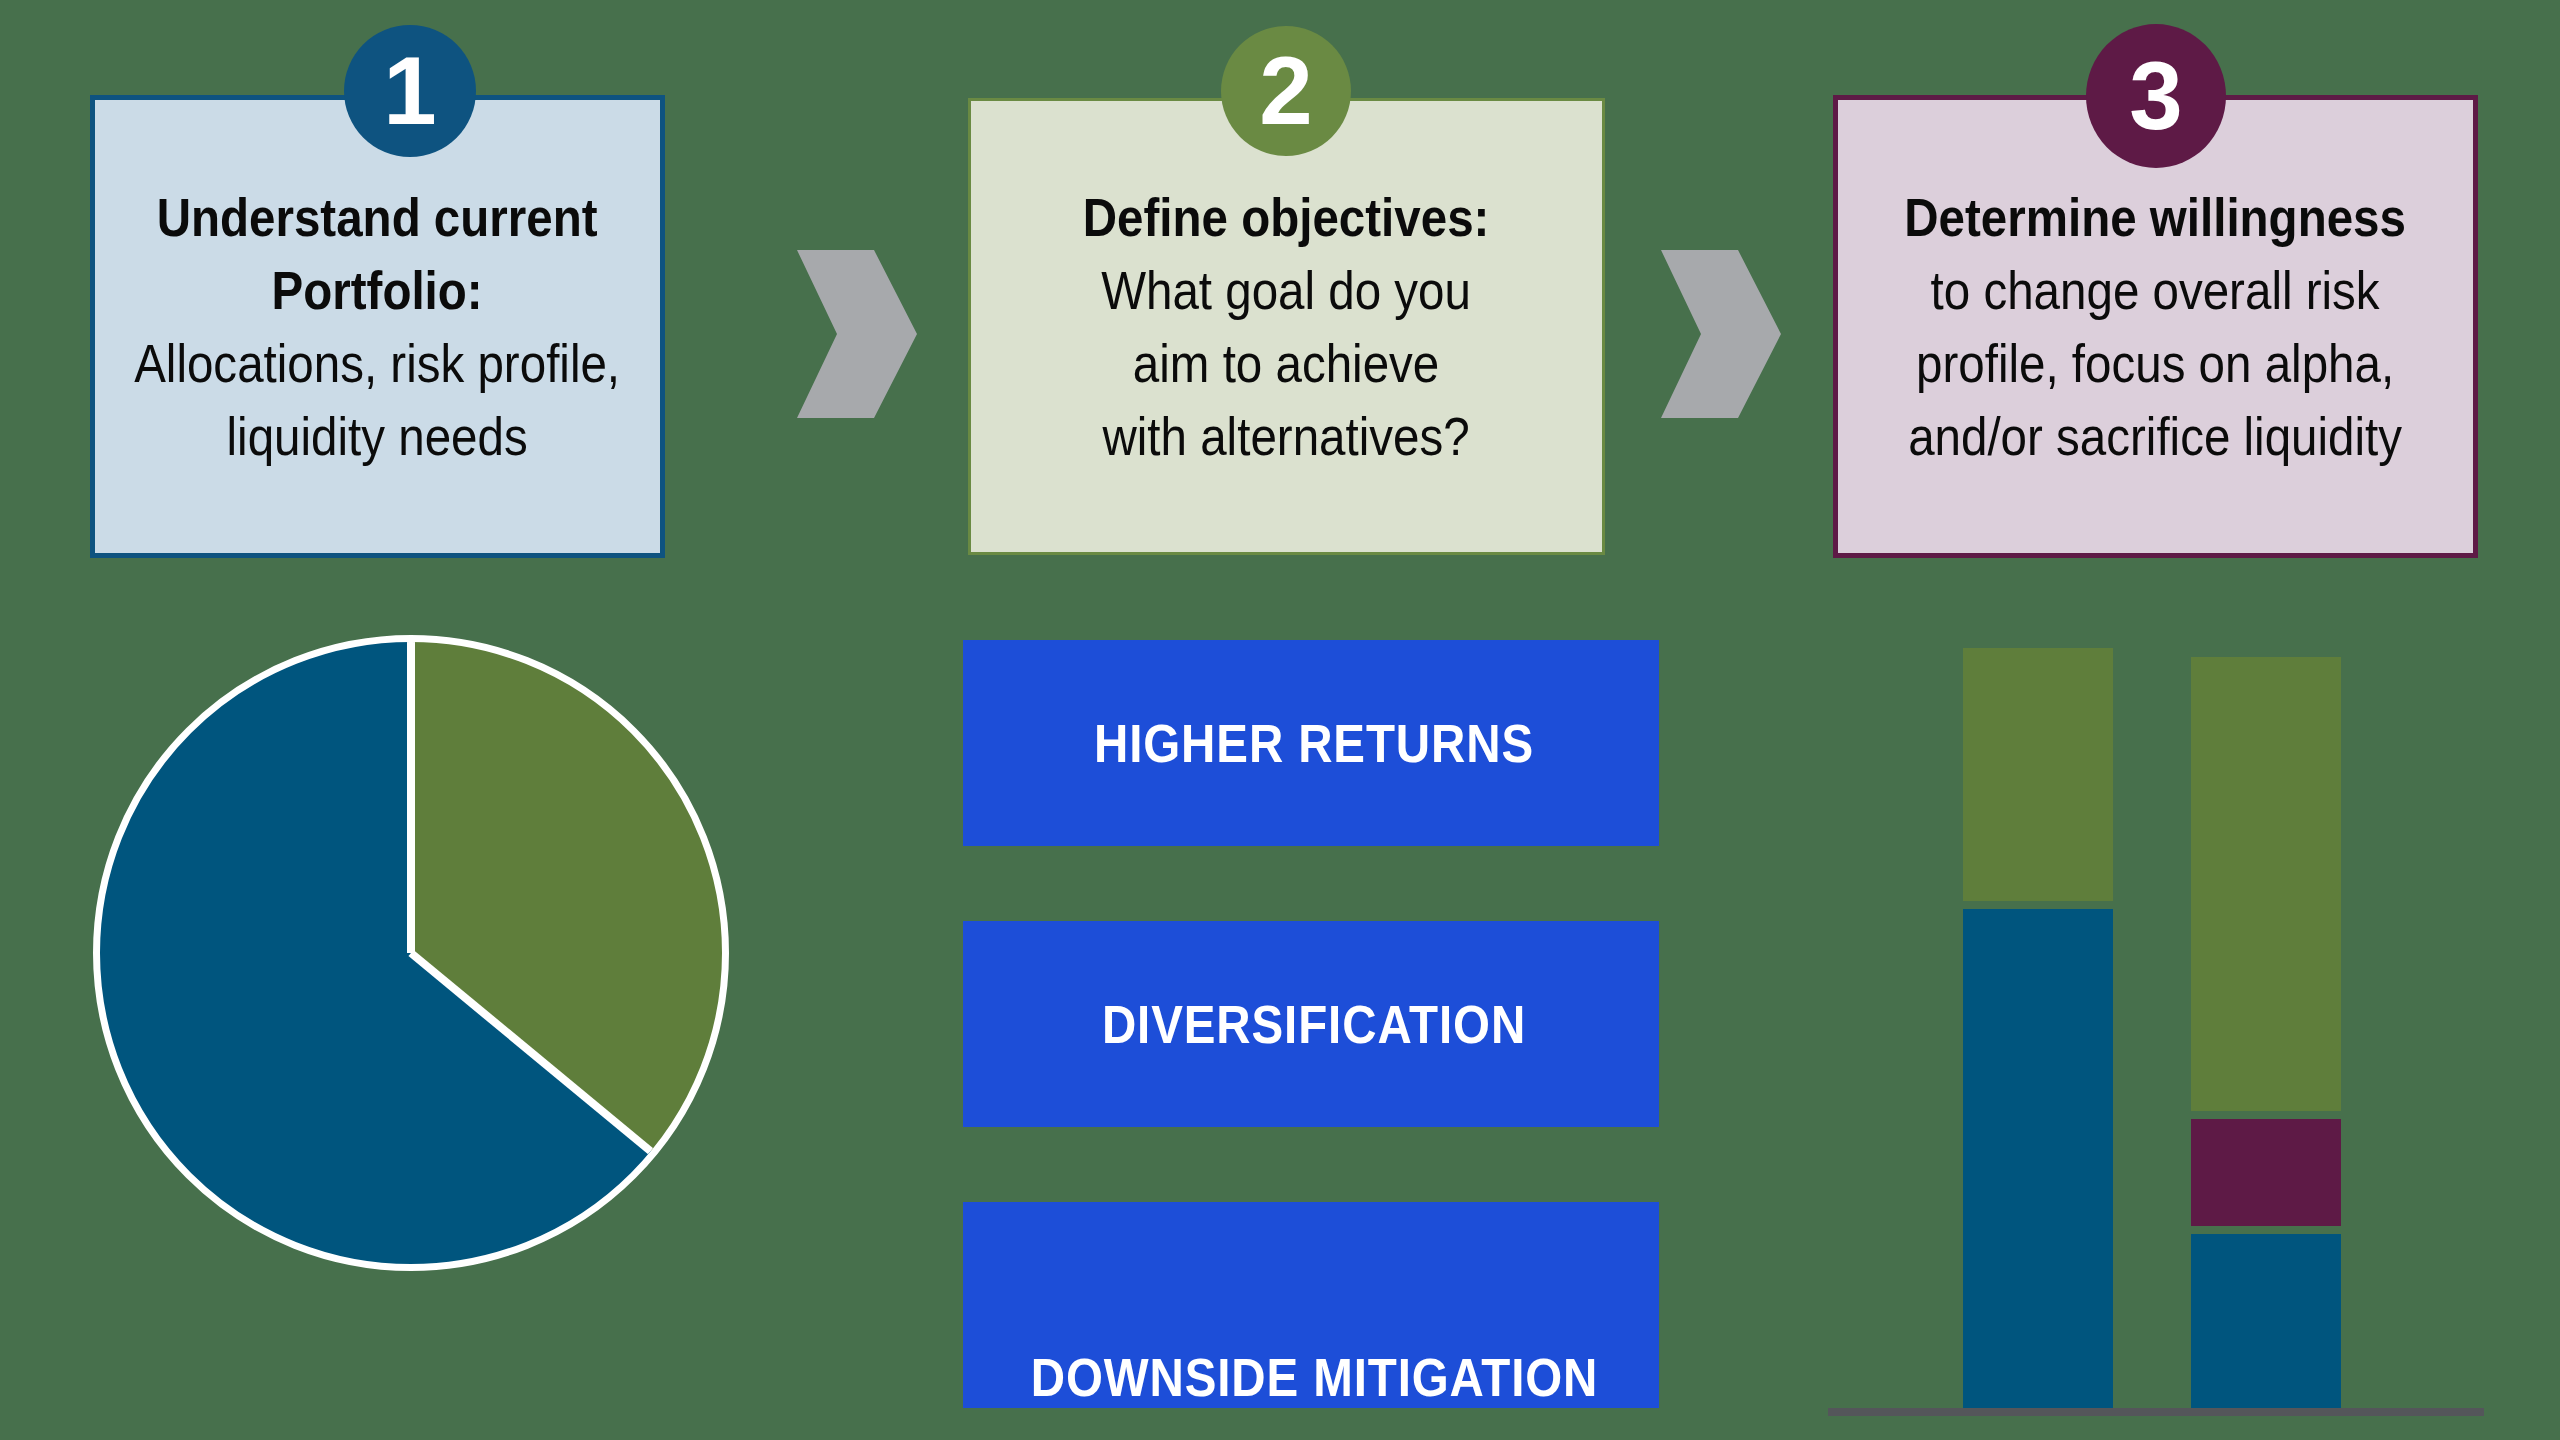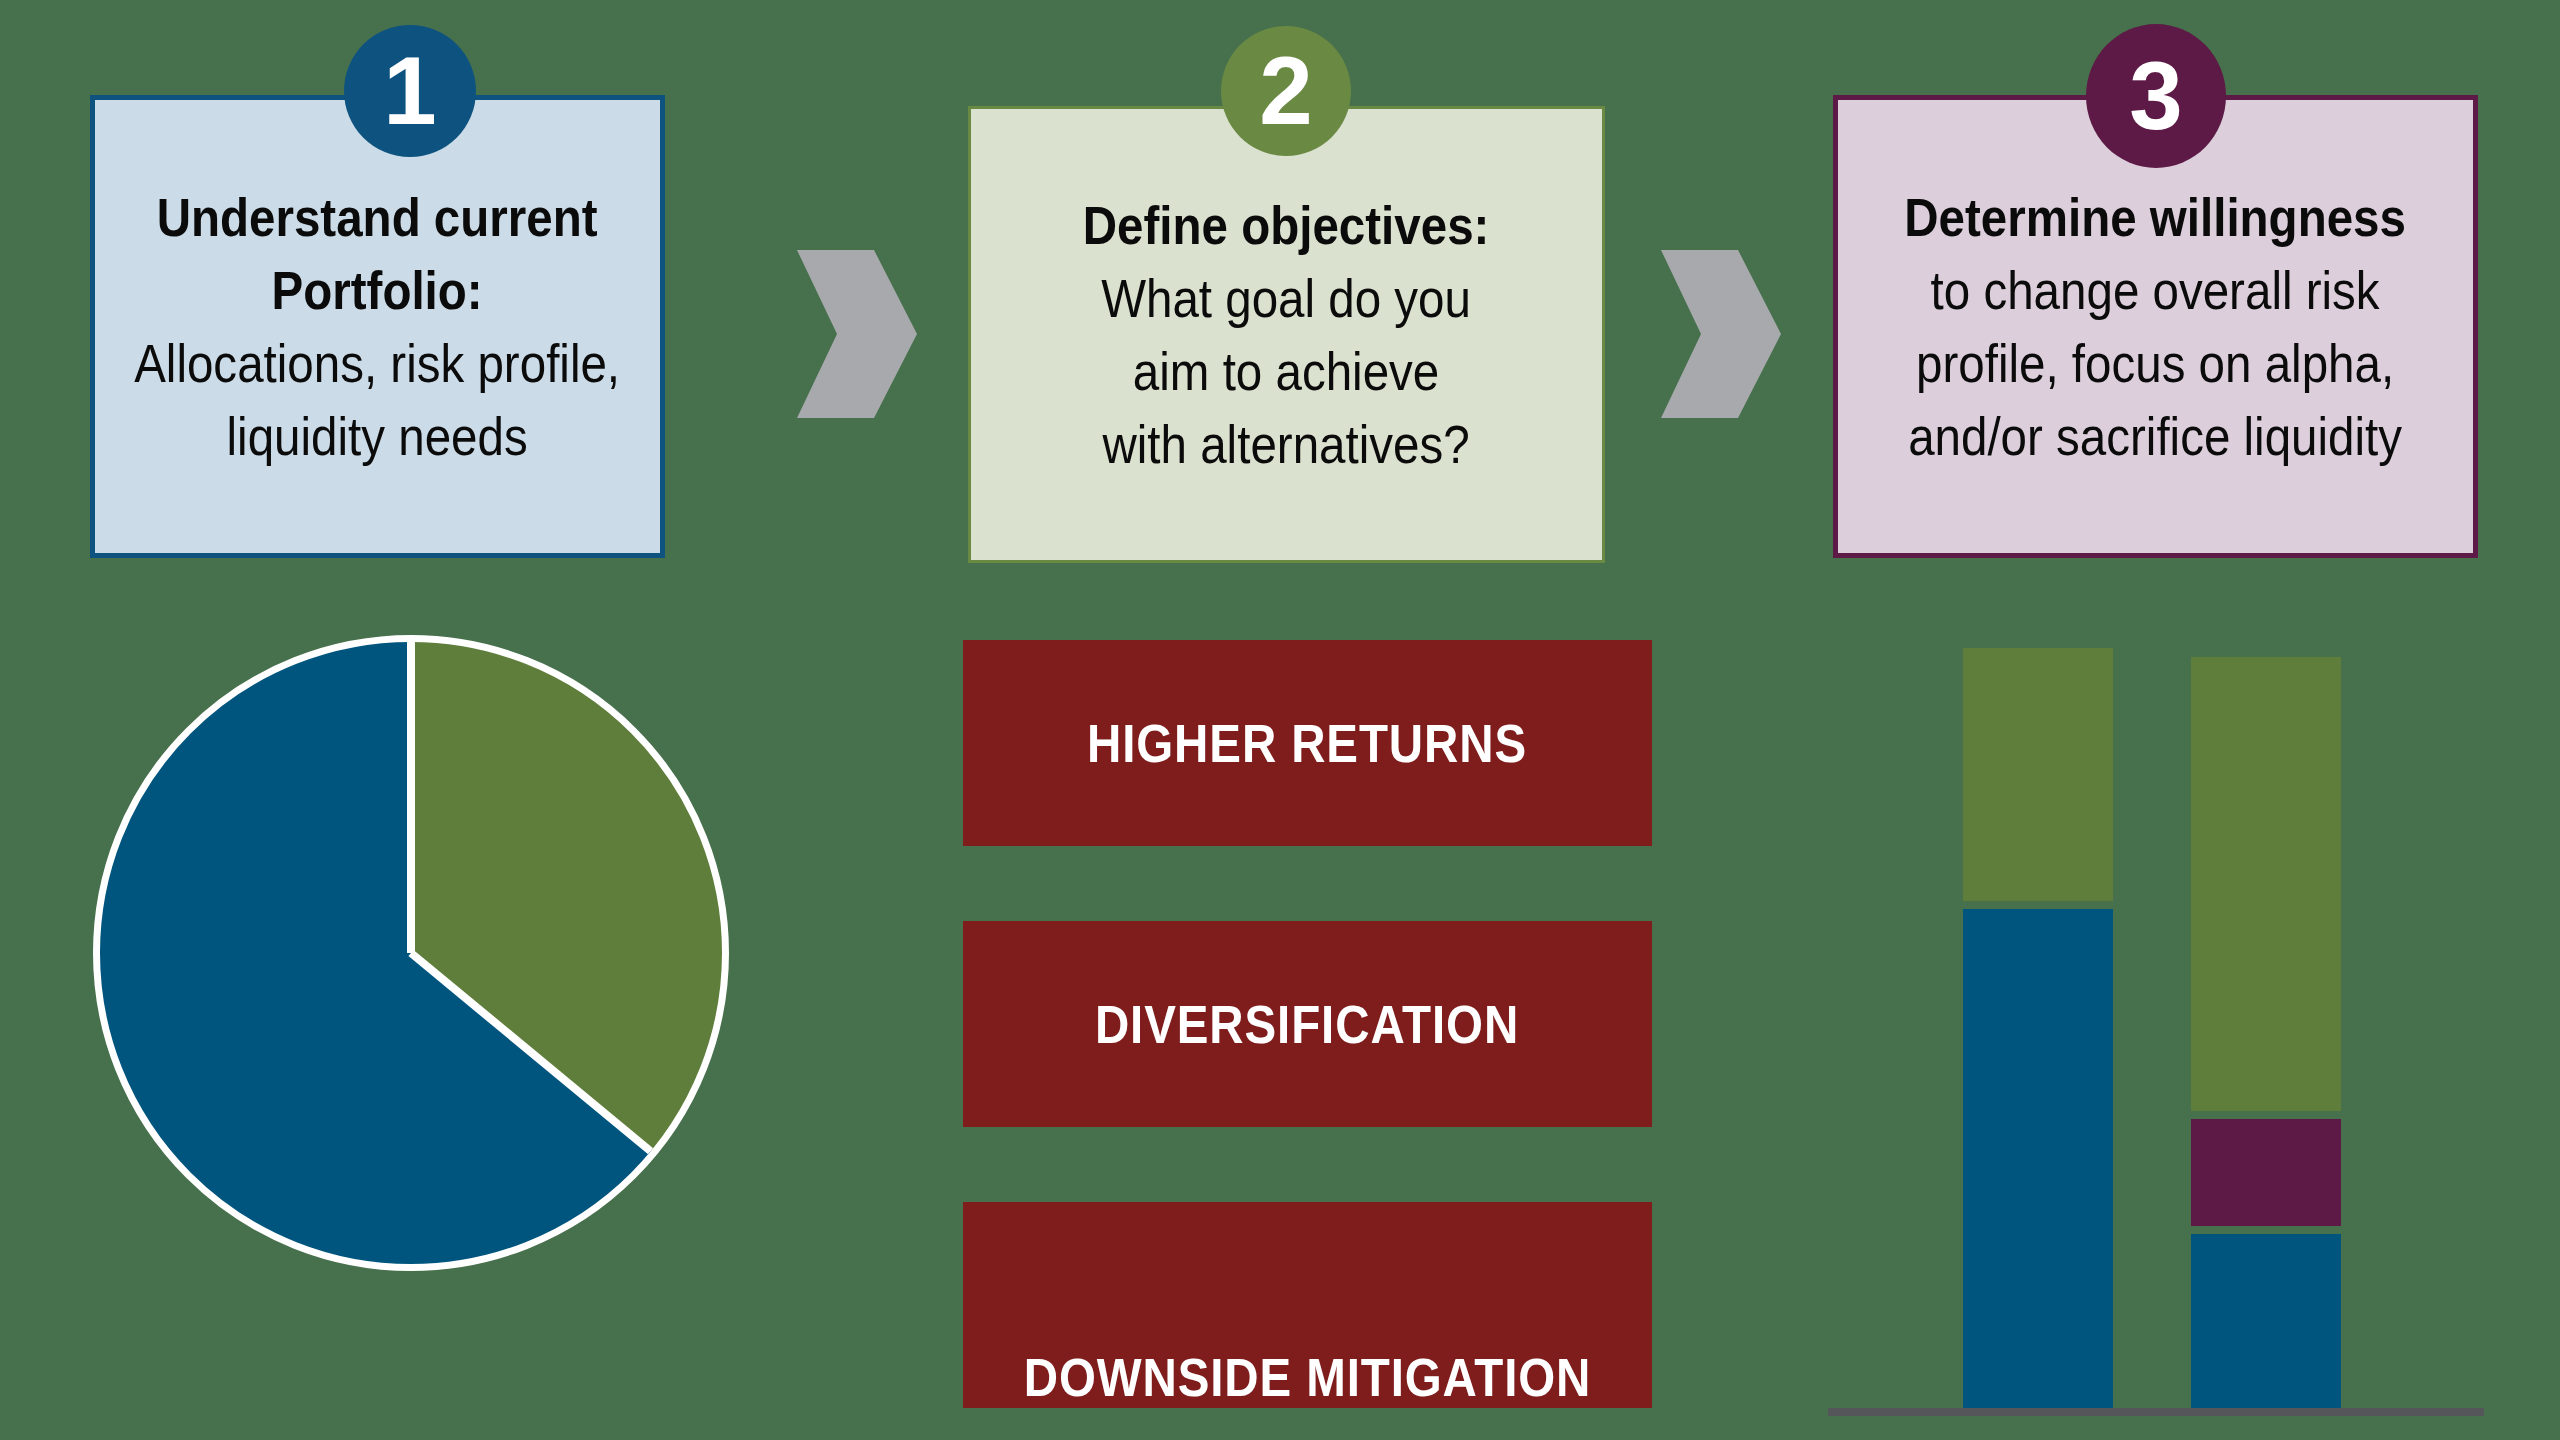--- a/index.html
+++ b/index.html
@@ -18,21 +18,21 @@
     box-sizing:border-box;
   }
   .step-box .text-block{
     text-align:center;
     font-size:54px;line-height:73px;color:#0b0b0b;
     transform:scaleX(0.88);transform-origin:50% 50%;
     white-space:nowrap;
   }
   .text-block .bold{font-weight:bold;}
   #box1{left:90px;top:95px;width:575px;height:463px;background:#CBDBE7;border:5px solid #0E5380;}
-  #box2{left:968px;top:106px;width:637px;height:457px;background:#DBE1CF;border:3px solid #6A8A43;}
+  #box2{left:968px;top:98px;width:637px;height:457px;background:#DBE1CF;border:3px solid #6A8A43;}
   #box3{left:1833px;top:95px;width:645px;height:463px;background:#DCCFDB;border:5px solid #5E1A46;}
 
   
   .num-badge{
     position:absolute;border-radius:50%;
     display:flex;align-items:center;justify-content:center;
     color:#ffffff;font-weight:bold;font-size:96px;
   }
   #badge1{left:344px;top:25px;width:132px;height:132px;background:#0E5380;}
   #badge2{left:1221px;top:26px;width:130px;height:130px;background:#6A8A43;}
@@ -55,22 +55,22 @@
     position:absolute;
     left:calc(50% - 4px);top:0;
     width:8px;height:50%;
     background:#ffffff;
     transform-origin:50% 100%;
   }
 
   
   .obj-bar{
     position:absolute;left:963px;width:689px;height:206px;
-    background:#7f1d1d;
-    display:flex;align-items:center;justify-content:center;
+    background:#1d4ed8;
+    display:flex;align-items:center;justify-content:center;padding-left:7px;
   }
   #obj1{top:640px;} #obj2{top:921px;} #obj3{top:1202px;align-items:flex-end;}
   .obj-label{
     color:#ffffff;font-weight:bold;font-size:54px;letter-spacing:1px;
     transform:scaleX(0.88);transform-origin:50% 50%;
     white-space:nowrap;display:inline-block;
   }
 
   
   .stack-bar{position:absolute;top:640px;height:768px;width:150px;}

